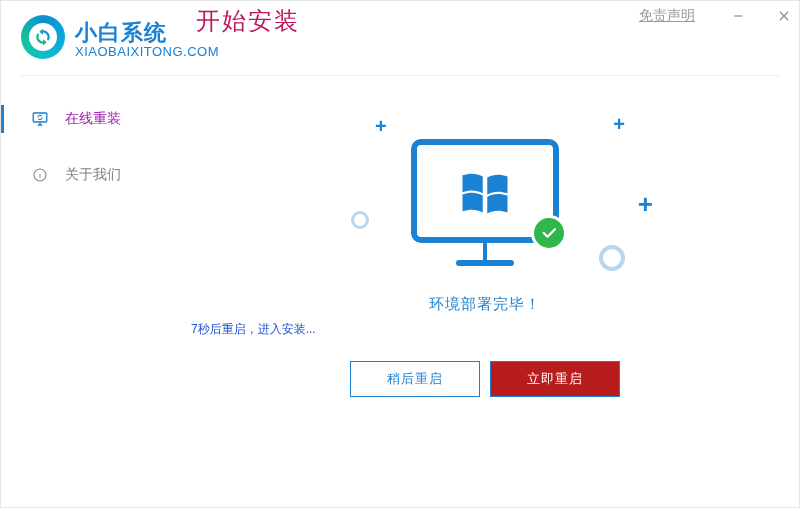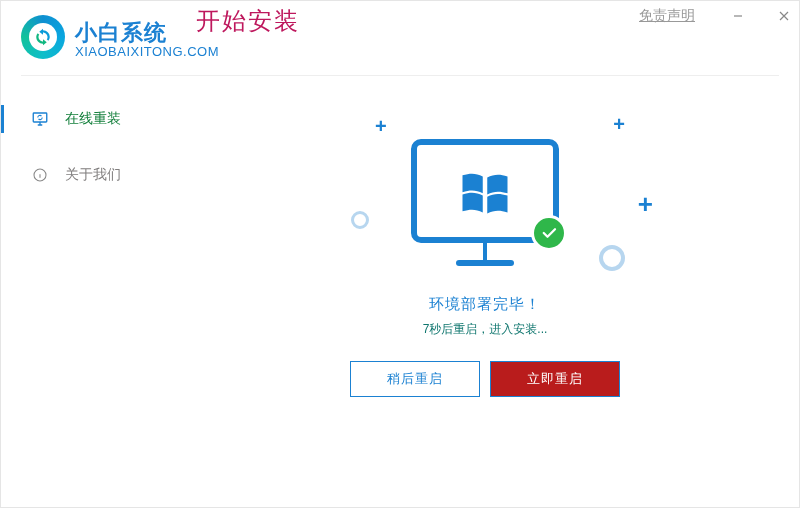--- a/index.html
+++ b/index.html
@@ -11,35 +11,35 @@
 .logo-badge{width:44px;height:44px;border-radius:50%;background:conic-gradient(#0e8fd1,#0aa6e0,#0fbec9,#12c29b,#0e8fd1);display:flex;align-items:center;justify-content:center;position:relative}
 .logo-badge::before{content:"";position:absolute;width:28px;height:28px;background:#fff;border-radius:50%}
 .logo-badge svg{position:relative;z-index:1}
 .brand{display:flex;flex-direction:column;line-height:1.1}
 .brand-title{font-size:22px;color:#1b81d2;font-weight:bold;letter-spacing:1px}
 .brand-sub{font-size:13px;color:#1b81d2;letter-spacing:0.5px}
 .page-title{position:absolute;left:195px;top:4px;font-size:24px;color:#be185d;font-weight:400;letter-spacing:2px}
 .divider{position:absolute;left:20px;top:74px;width:758px;height:1px;background:#eee}
 .sidebar{position:absolute;left:0;top:90px;width:168px}
 .nav-item{display:flex;align-items:center;height:56px;padding-left:30px;gap:16px;color:#807e7e;font-size:14px;cursor:pointer;position:relative}
-.nav-item.active{color:#15803d}
+.nav-item.active{color:#a21caf}
 .nav-item.active::before{content:"";position:absolute;left:0;top:14px;bottom:14px;width:3px;background:#1b81d2}
 .nav-icon{width:18px;height:18px;display:flex;align-items:center;justify-content:center;flex-shrink:0}
 .main{position:absolute;left:190px;top:88px;right:20px;bottom:20px}
 .illustration{position:absolute;left:50%;top:20px;transform:translateX(-50%);width:360px;height:180px}
 .plus{position:absolute;font-size:20px;color:#1b81d2;font-weight:bold}
 .plus.big{font-size:26px}
 .circle-ring{position:absolute;border:4px solid #b7d6ef;border-radius:50%}
 .monitor{position:absolute;left:50%;top:30px;transform:translateX(-50%);width:148px}
 .screen{width:148px;height:104px;border:6px solid #1b81d2;border-radius:10px;background:#fff;display:flex;align-items:center;justify-content:center;position:relative}
 .stand{width:4px;height:18px;background:#1b81d2;margin:0 auto}
 .base{width:58px;height:6px;background:#1b81d2;margin:-1px auto 0;border-radius:3px}
 .check-badge{position:absolute;right:-14px;bottom:-14px;width:36px;height:36px;background:#2fb74a;border-radius:50%;display:flex;align-items:center;justify-content:center;border:3px solid #fff}
 .status-line{position:absolute;left:0;right:0;top:206px;text-align:center;font-size:15px;color:#1b81d2;letter-spacing:1px}
-.sub-status{position:absolute;left:0;right:0;top:232px;text-align:center;font-size:12px;color:#0f766e}
+.sub-status{position:absolute;left:0;right:0;top:232px;font-size:12px;color:#1d4ed8}
 .btn-row{position:absolute;left:0;right:0;top:272px;display:flex;justify-content:center;gap:10px}
 .btn{width:130px;height:36px;display:flex;align-items:center;justify-content:center;font-size:13px;cursor:pointer;letter-spacing:1px}
 .btn.secondary{border:1px solid #1b81d2;color:#1b81d2;background:#fff}
 .btn.primary{background:#b91c1c;color:#fff;border:1px solid #1b81d2}
 </style>
 </head>
 <body>
 
 <div class="titlebar">
   <span class="disclaimer">免责声明</span>

